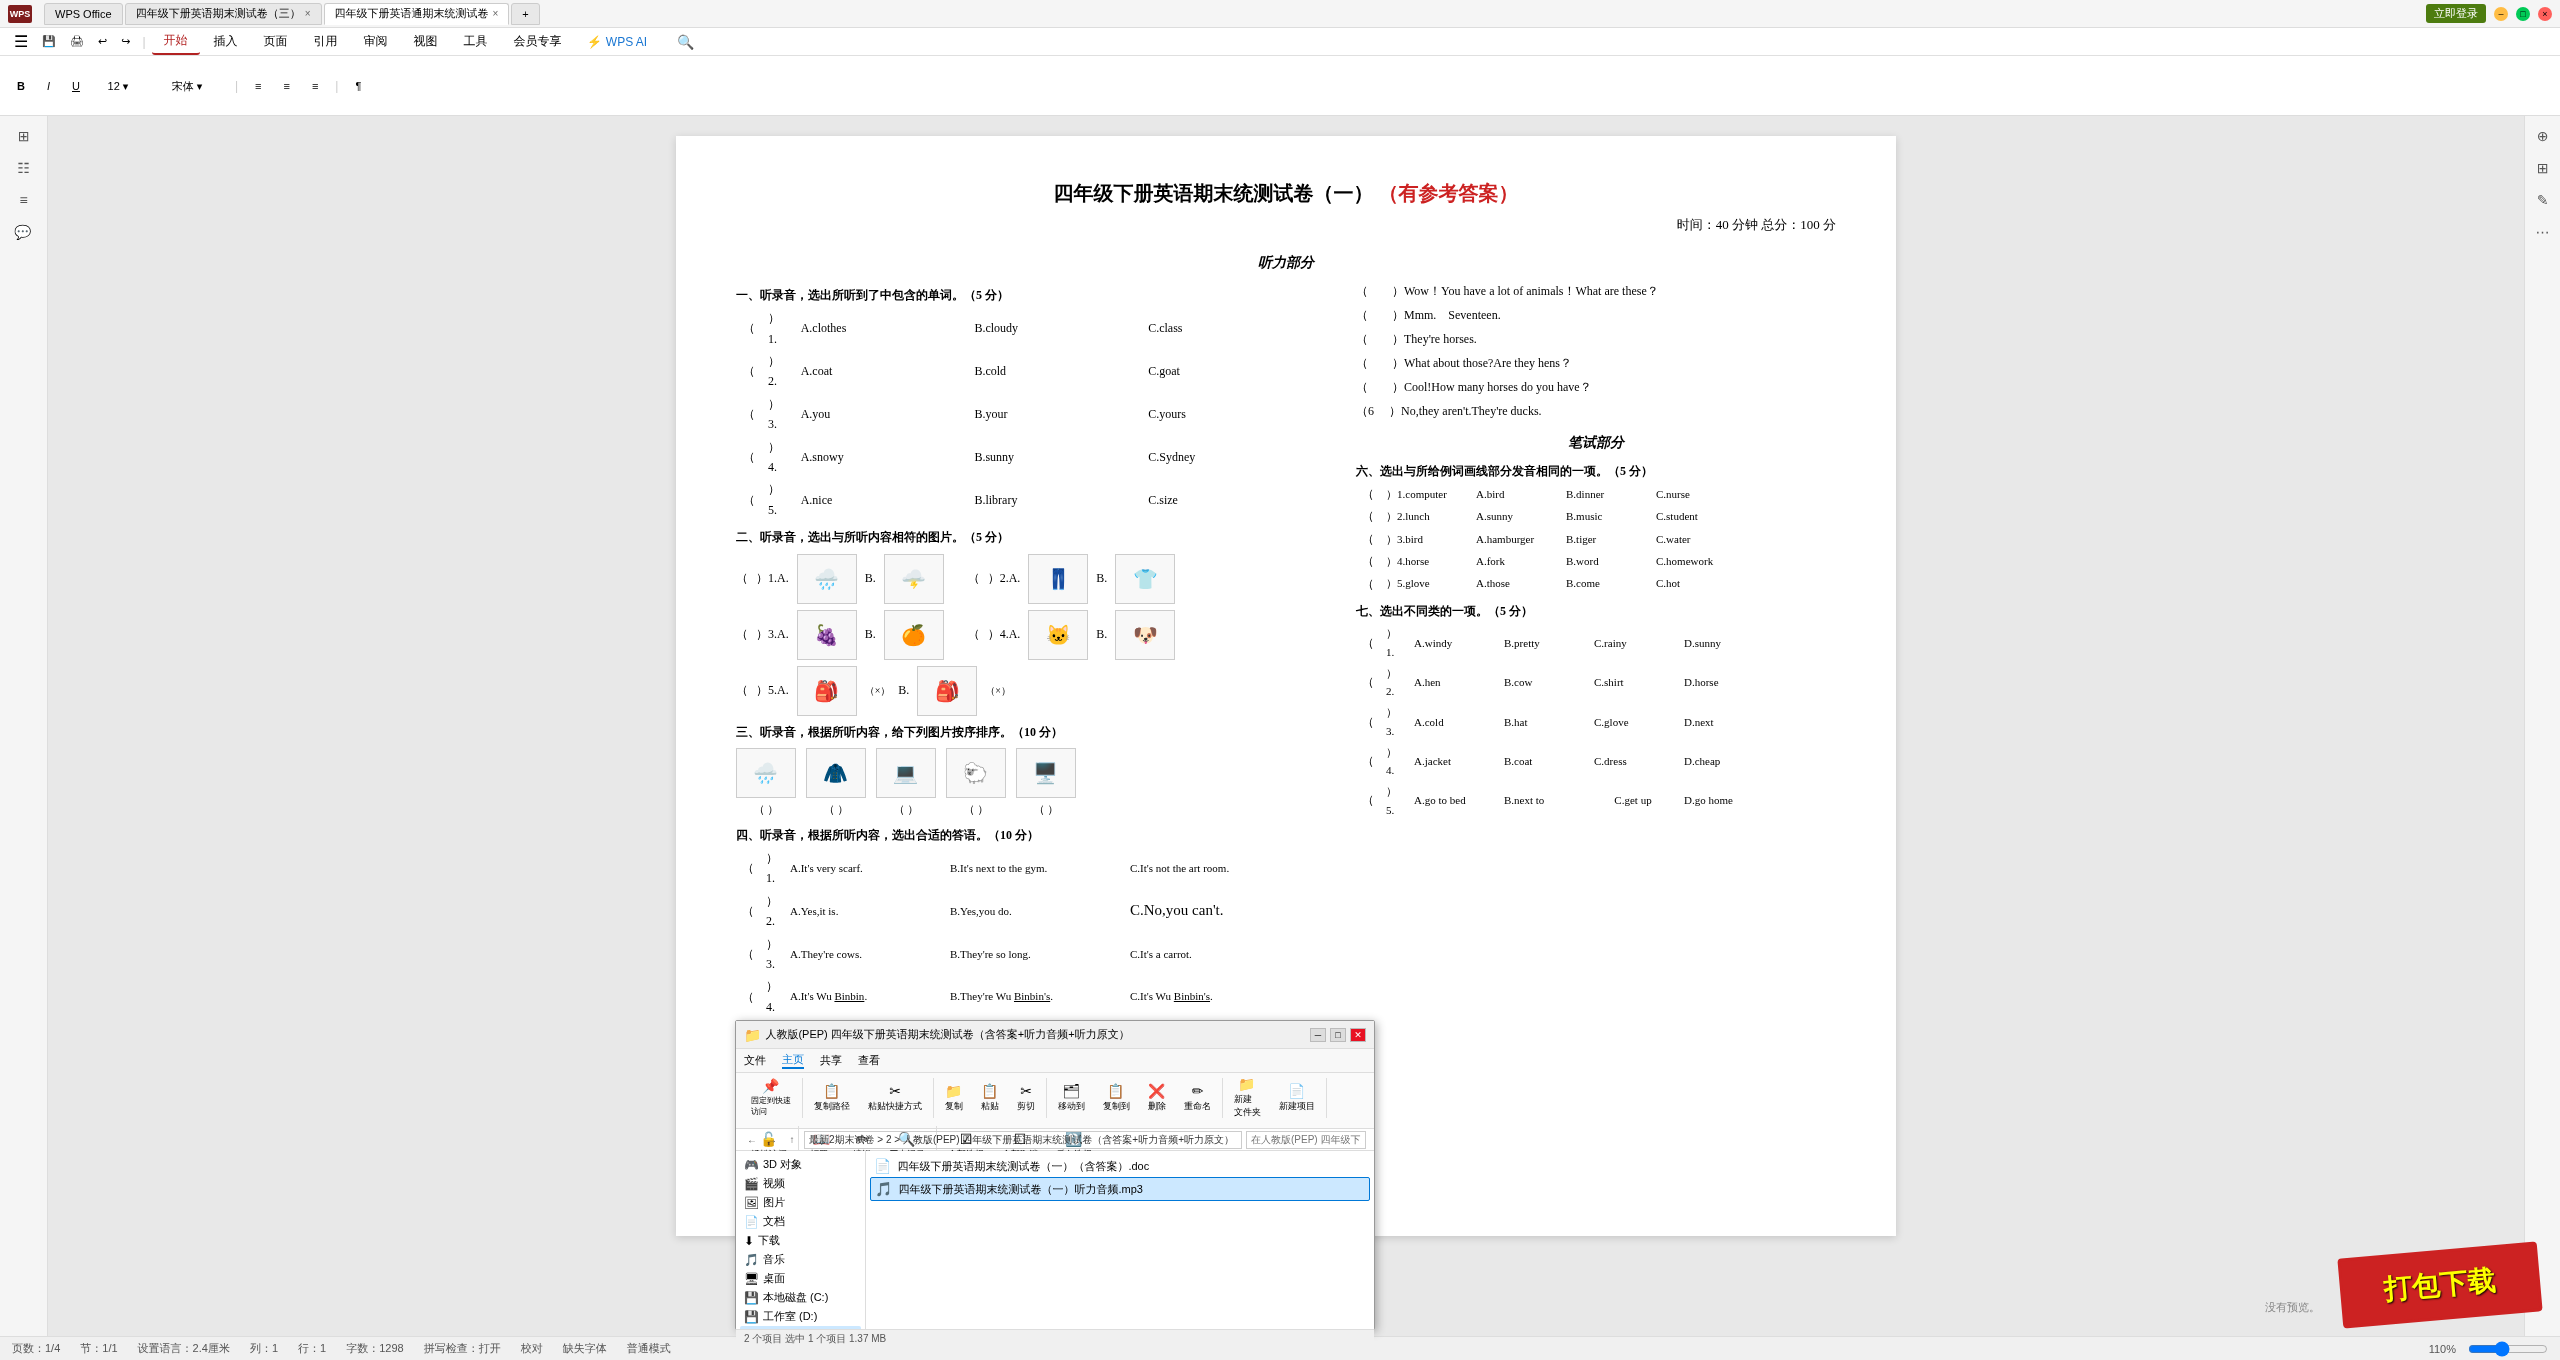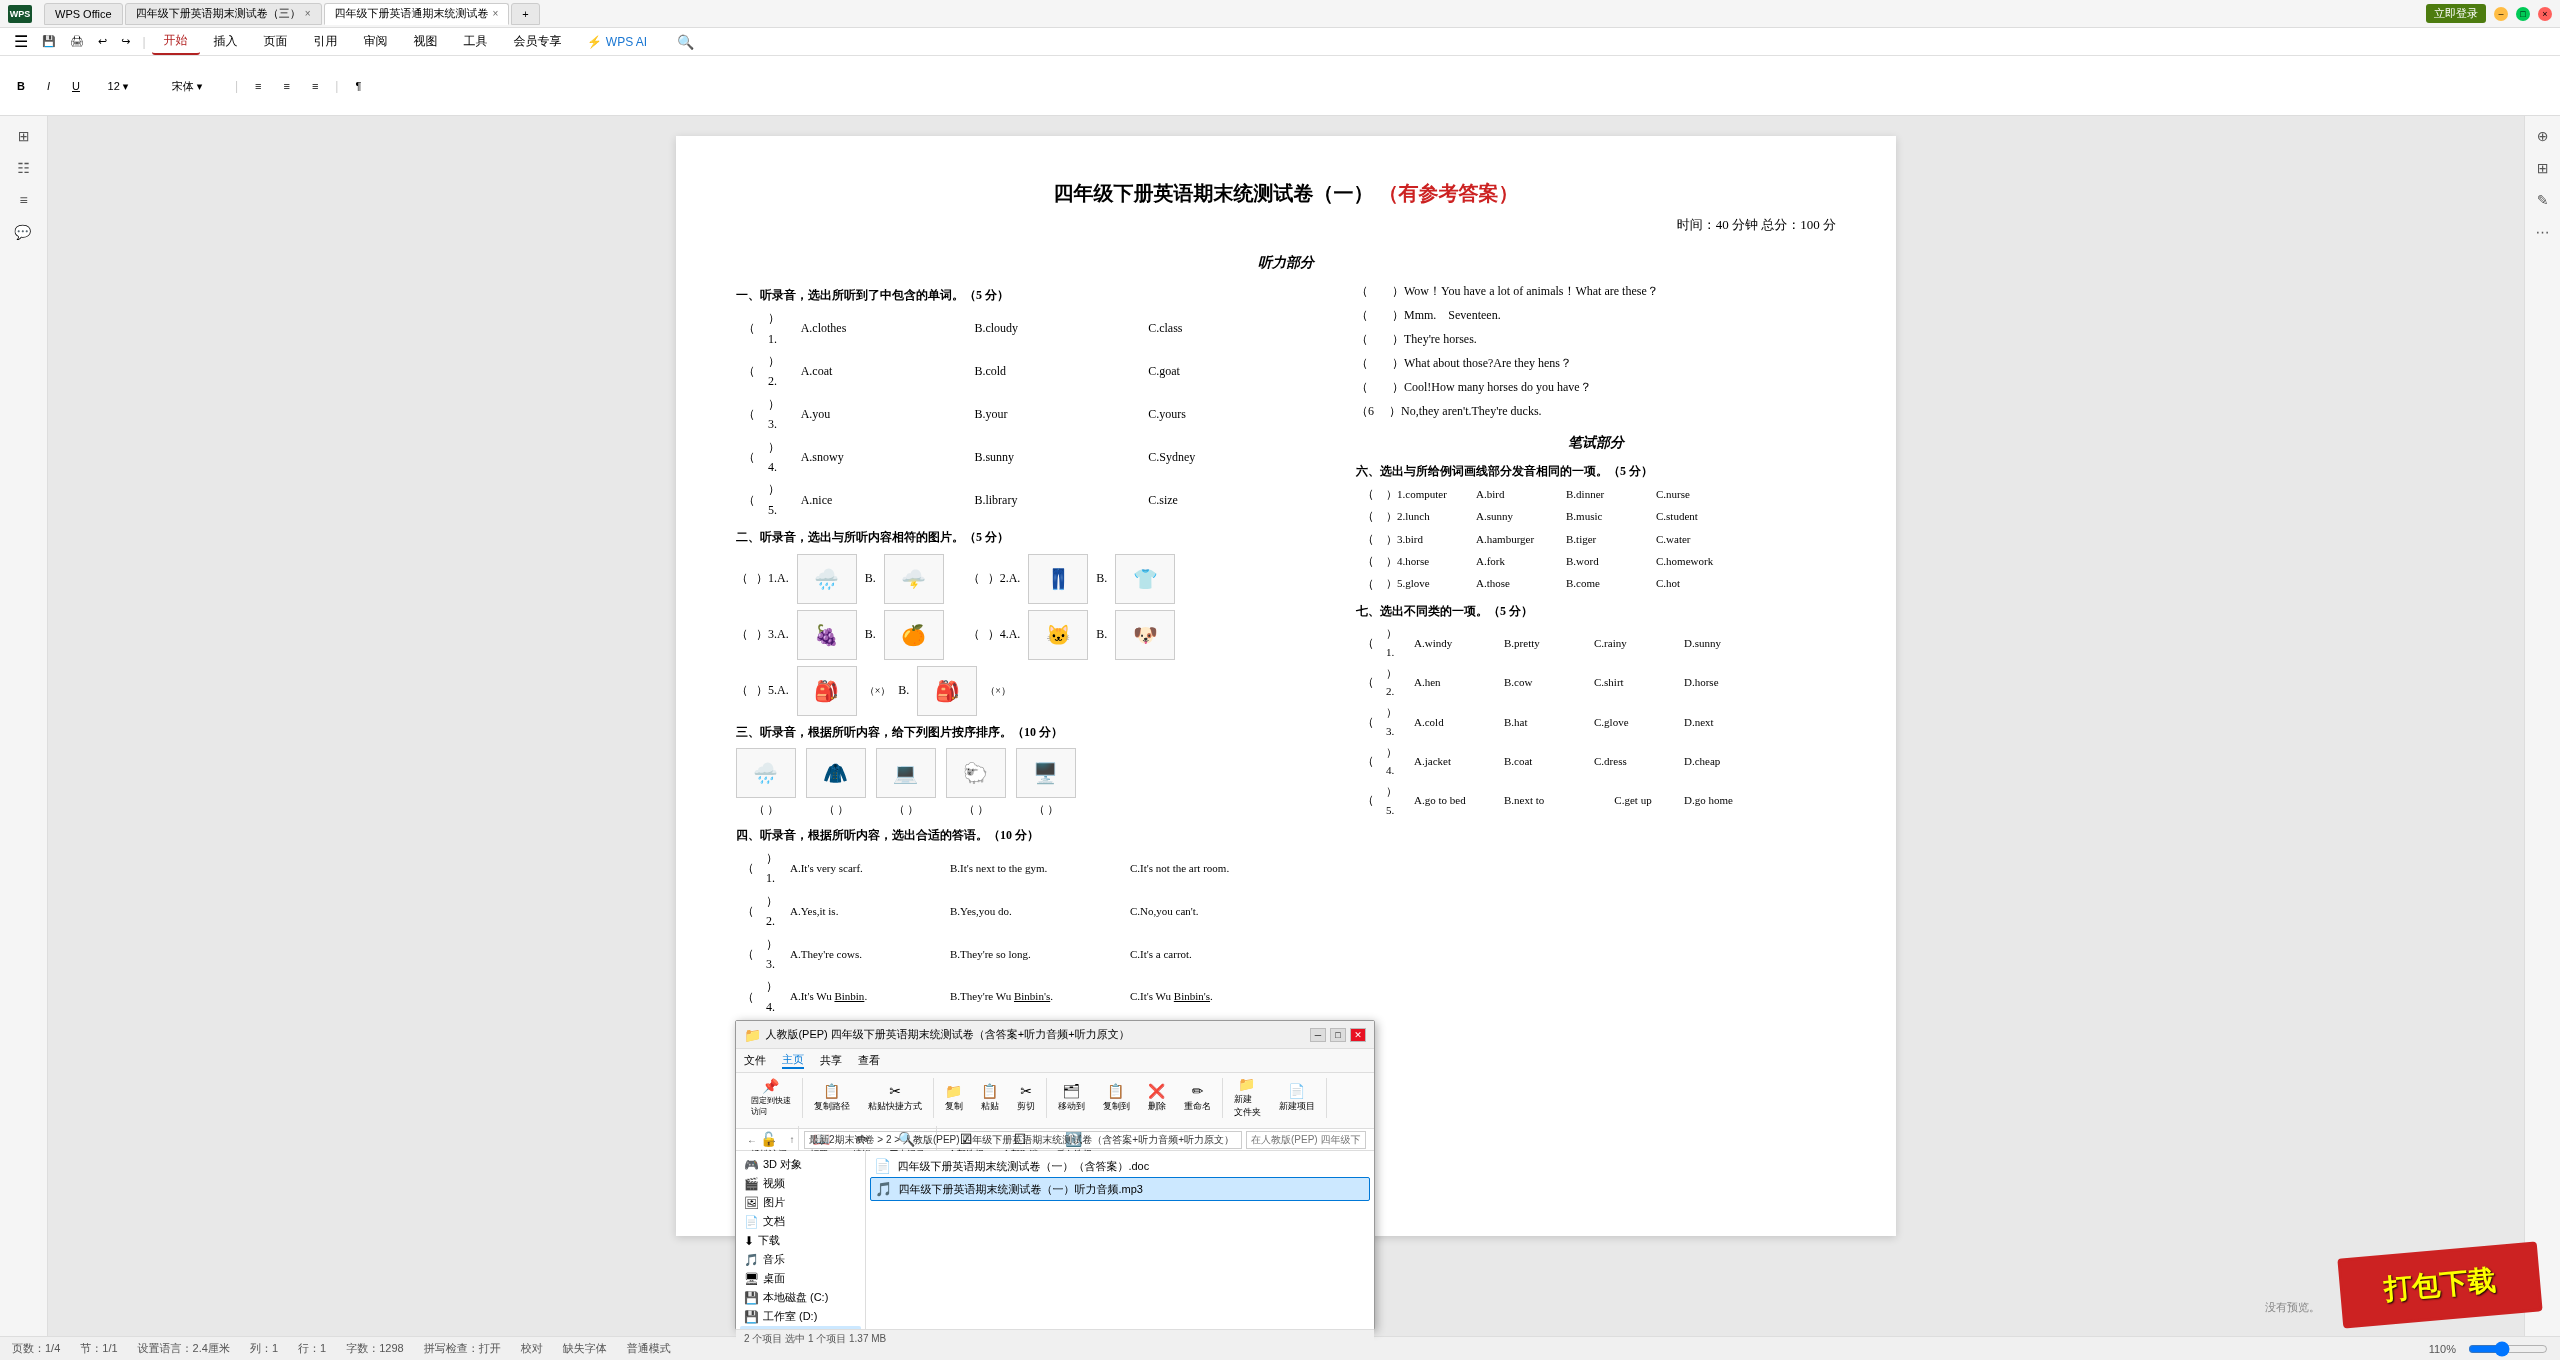--- a/index.html
+++ b/index.html
@@ -24,21 +24,21 @@
       position: relative;
     }
     .title-bar-left {
       display: flex;
       align-items: center;
       gap: 4px;
     }
     .wps-logo {
       width: 24px;
       height: 18px;
-      background: #14532d;
+      background: #7f1d1d;
       color: white;
       font-size: 9px;
       display: flex;
       align-items: center;
       justify-content: center;
       border-radius: 2px;
       font-weight: bold;
     }
     .title-bar-tabs {
       display: flex;
@@ -668,21 +668,21 @@
                 <td style="width:20px;">）1.</td>
                 <td style="width:160px;font-size:11px;">A.It's very scarf.</td>
                 <td style="width:180px;font-size:11px;">B.It's next to the gym.</td>
                 <td style="font-size:11px;">C.It's not the art room.</td>
               </tr>
               <tr>
                 <td>（</td>
                 <td>）2.</td>
                 <td style="font-size:11px;">A.Yes,it is.</td>
                 <td style="font-size:11px;">B.Yes,you do.</td>
-                <td style="font-size:11px;">C.No,you can't.</td>
+                <td style="font-size:15px;">C.No,you can't.</td>
               </tr>
               <tr>
                 <td>（</td>
                 <td>）3.</td>
                 <td style="font-size:11px;">A.They're cows.</td>
                 <td style="font-size:11px;">B.They're so long.</td>
                 <td style="font-size:11px;">C.It's a carrot.</td>
               </tr>
               <tr>
                 <td>（</td>

